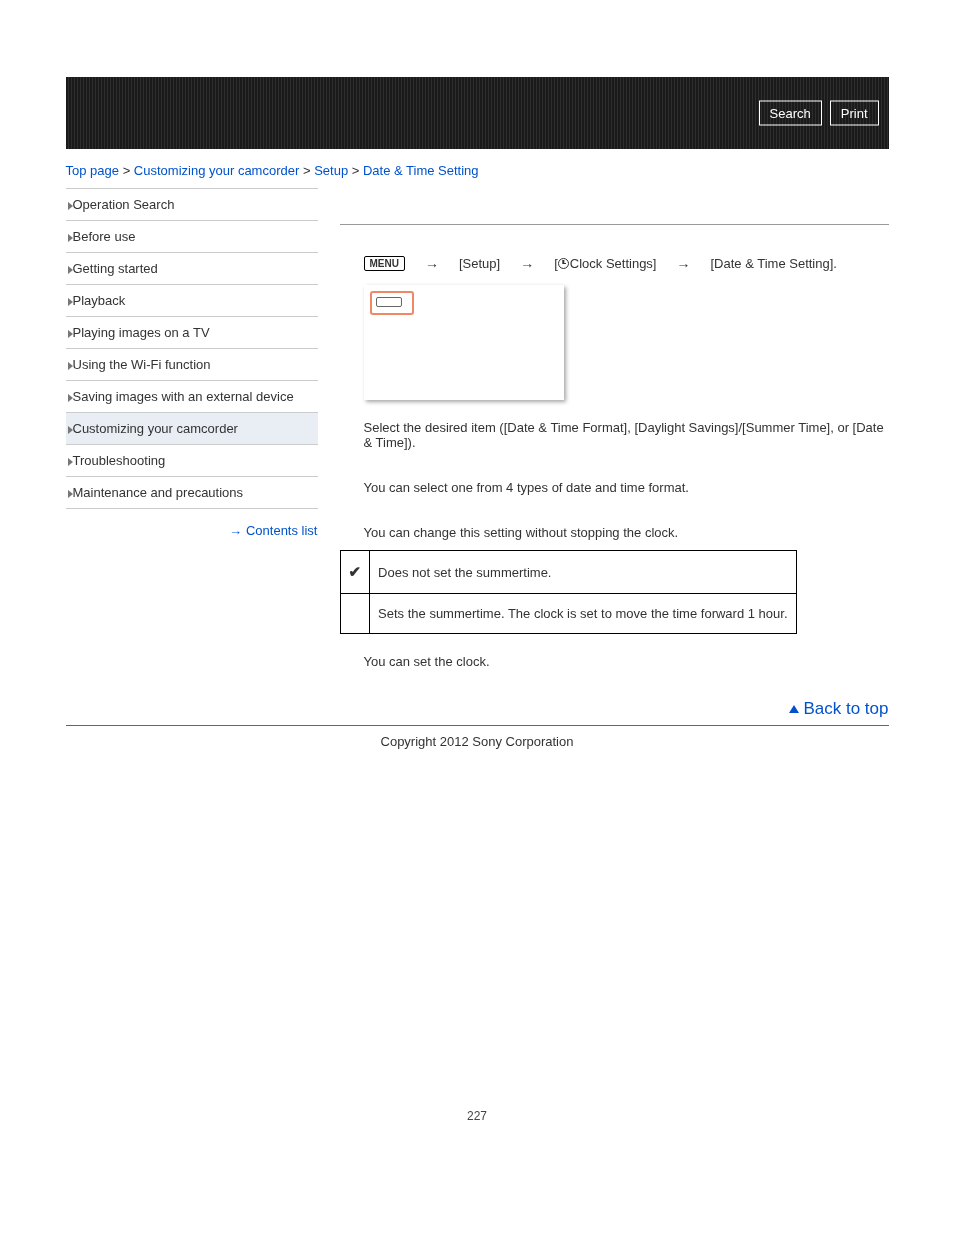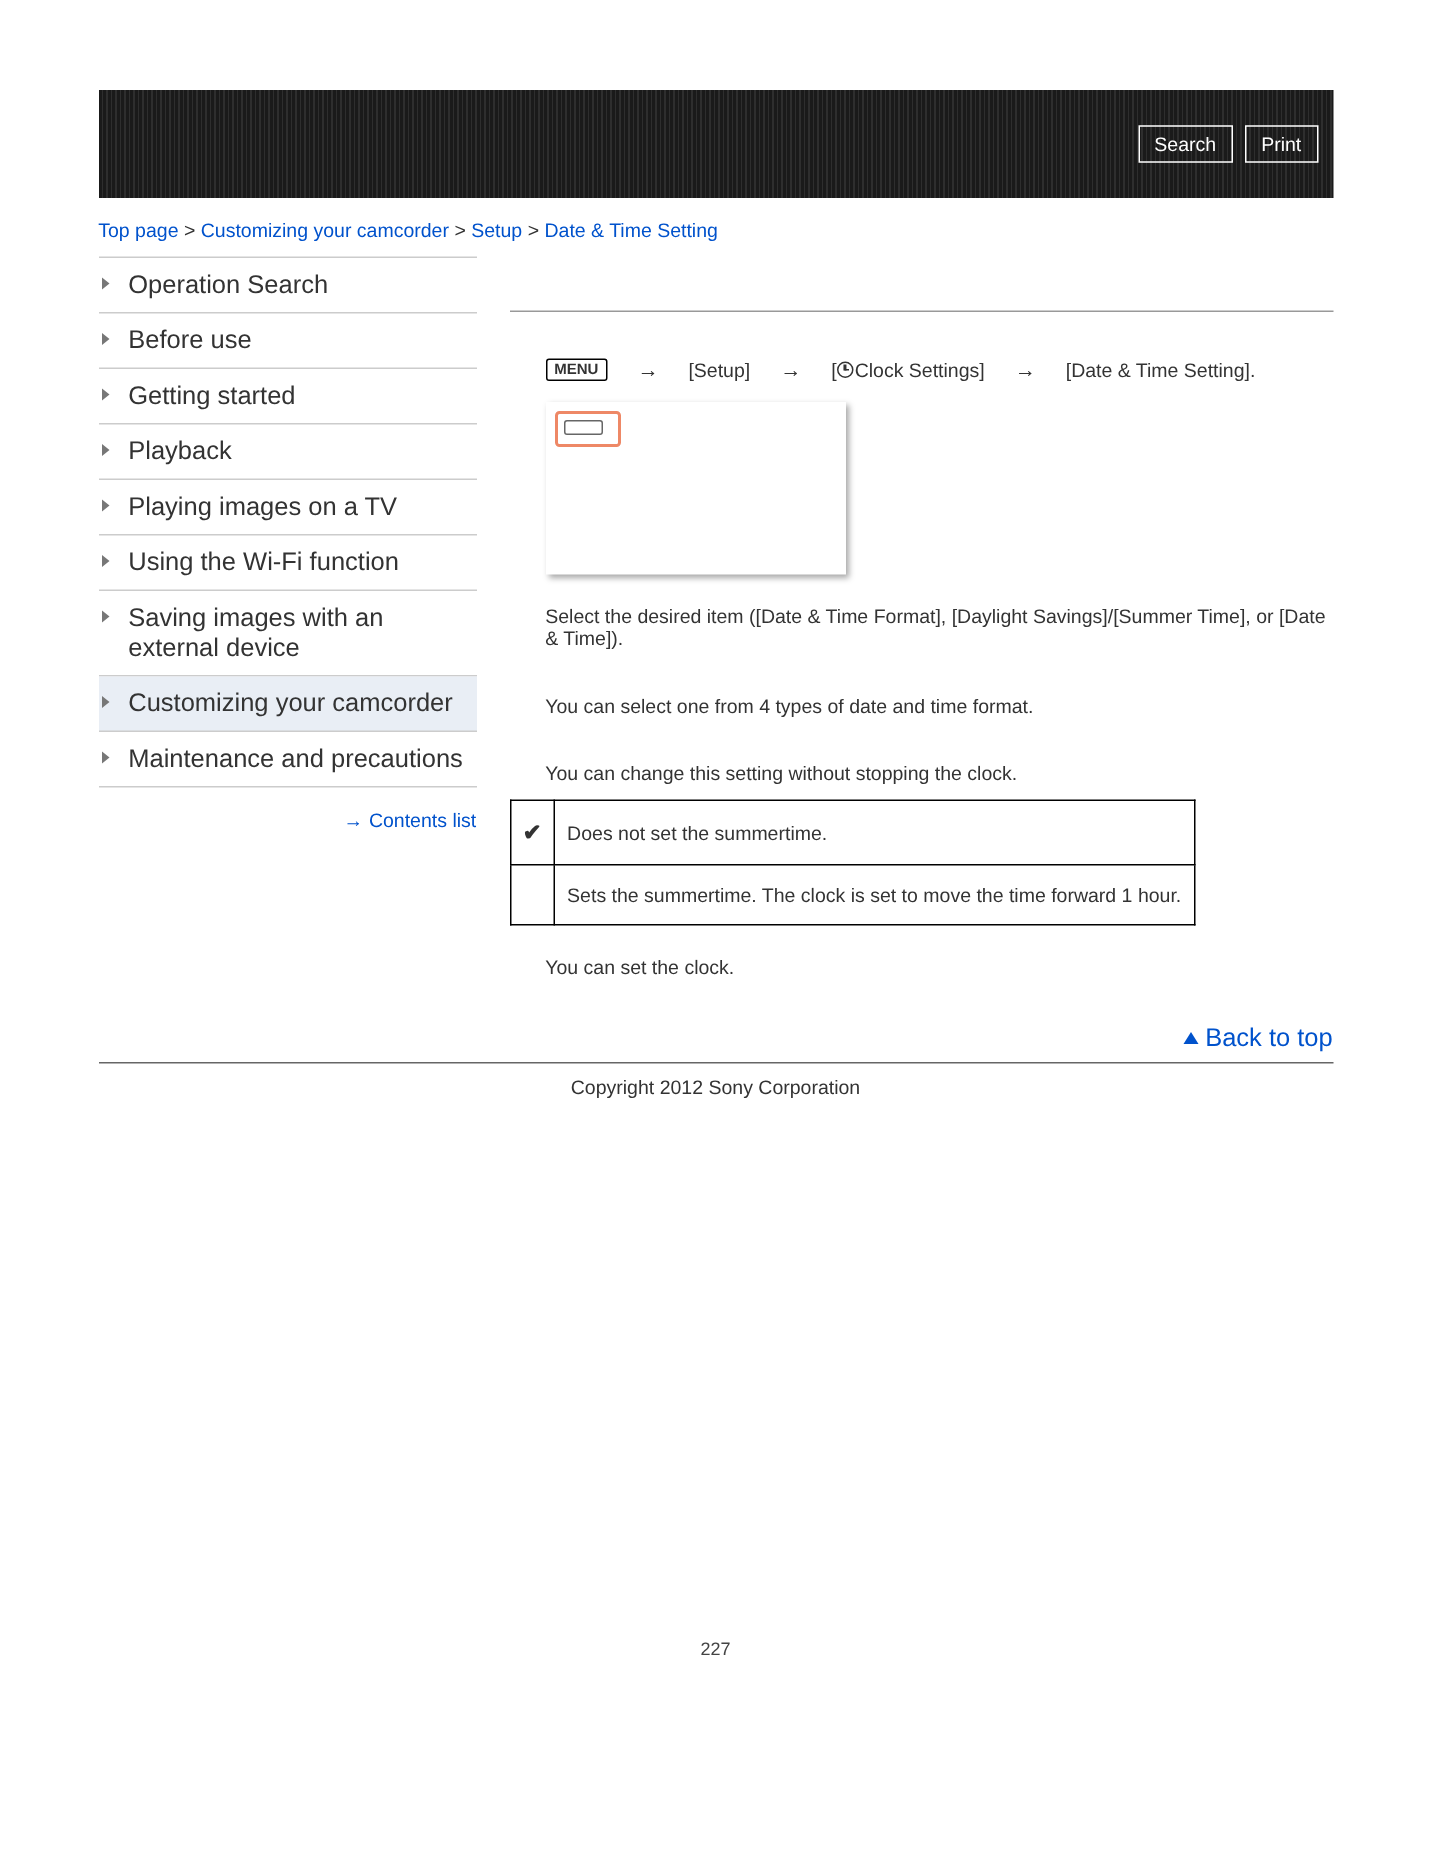--- a/index.html
+++ b/index.html
@@ -1,29 +1,29 @@
 <!DOCTYPE html>
 <html><head>
 <meta charset="utf-8">
 <style>
 * { box-sizing: border-box; margin: 0; padding: 0; }
 body { font-family: Arial, Helvetica, sans-serif; font-size: 13px; color: #333; background: #fff; }
-.page { width: 859px; margin: 0 auto; padding: 0 18px; }
+.page { width: 859px; margin: 0 auto; padding: 17px 18px; }
 .header {
   background: repeating-linear-gradient(90deg,#1a1a1a 0px,#1a1a1a 2px,#2e2e2e 2px,#2e2e2e 3px);
   height: 72px; position: relative; margin-top: 60px;
 }
 .header-btns { position: absolute; right: 10px; top: 50%; transform: translateY(-50%); display: flex; gap: 8px; }
 .hbtn { border: 1px solid #fff; color: #fff; background: transparent; padding: 4px 10px; font-size: 13px; font-family: inherit; cursor: pointer; }
 .breadcrumb { margin: 14px 0 10px; font-size: 13px; }
 .breadcrumb a { color: #0052cc; text-decoration: none; cursor: pointer; }
 .breadcrumb span.sep { color: #333; }
 .layout { display: flex; gap: 22px; align-items: flex-start; }
 .sidebar { width: 252px; flex: 0 0 252px; }
-.nav-item { border-bottom: 1px solid #ccc; padding: 8px 6px 8px 2px; font-size: 17px; display: flex; align-items: flex-start; gap: 13px; cursor: pointer; }
+.nav-item { border-bottom: 1px solid #ccc; padding: 8px 6px 8px 2px; font-size: 13px; display: flex; align-items: flex-start; gap: 0; cursor: pointer; }
 .nav-item.first { border-top: 1px solid #ccc; }
 .nav-item .chev { width:0;height:0;border-top:4px solid transparent;border-bottom:4px solid transparent;border-left:5px solid #777;margin-top:5px;flex:0 0 5px; }
 .nav-item.active { background: #e9eef5; }
 .clist { text-align: right; margin-top: 14px; font-size: 13px; }
 .clist a { color: #0052cc; text-decoration: none; cursor: pointer; }
 .arrow-long { display: inline-block; font-weight: bold; color: #0052cc; margin-right: 4px; }
 .main { flex: 1; padding-top: 36px; }
 .main hr { border: none; border-top: 1px solid #999; margin: 0 0 30px; }
 .step-line { display:flex; align-items:center; gap:20px; margin-bottom:14px; padding-left:24px; }
 .menu-box { border:1px solid #000; border-radius:2px; padding:1px 5px; font-size:10px; font-weight:bold; font-family: Arial; }
@@ -98,20 +98,24 @@
       <div class="nav-item">
           <span class="chev"></span>
           <span>Saving images with an external device</span>
         </div>
       <div class="nav-item active">
           <span class="chev"></span>
           <span>Customizing your camcorder</span>
         </div>
       <div class="nav-item">
           <span class="chev"></span>
+          <span>Troubleshooting</span>
+        </div>
+      <div class="nav-item">
+          <span class="chev"></span>
           <span>Maintenance and precautions</span>
         </div>
       <div class="clist">
         <a><span class="arrow-long">→</span><span>Contents list</span></a>
       </div>
     </div>
 
     <div class="main">
       <hr>
 

